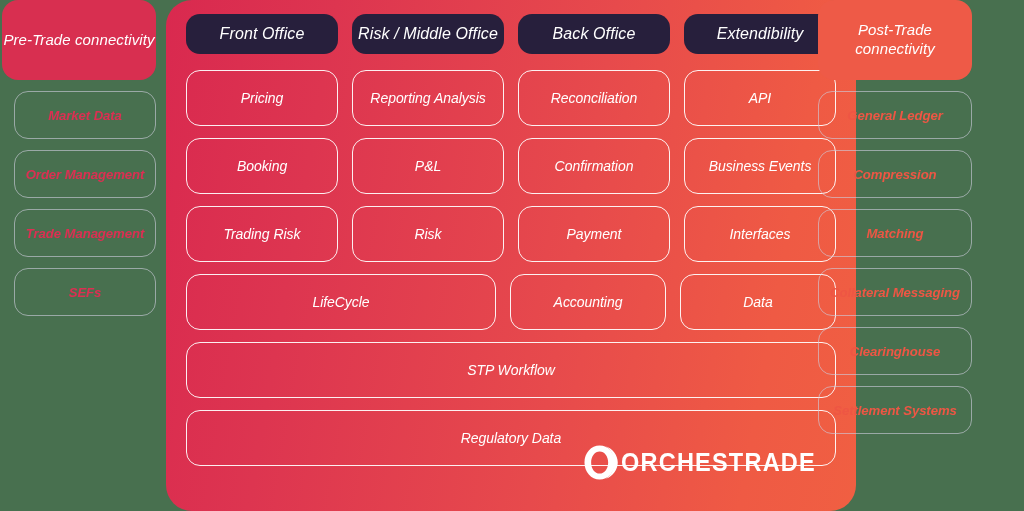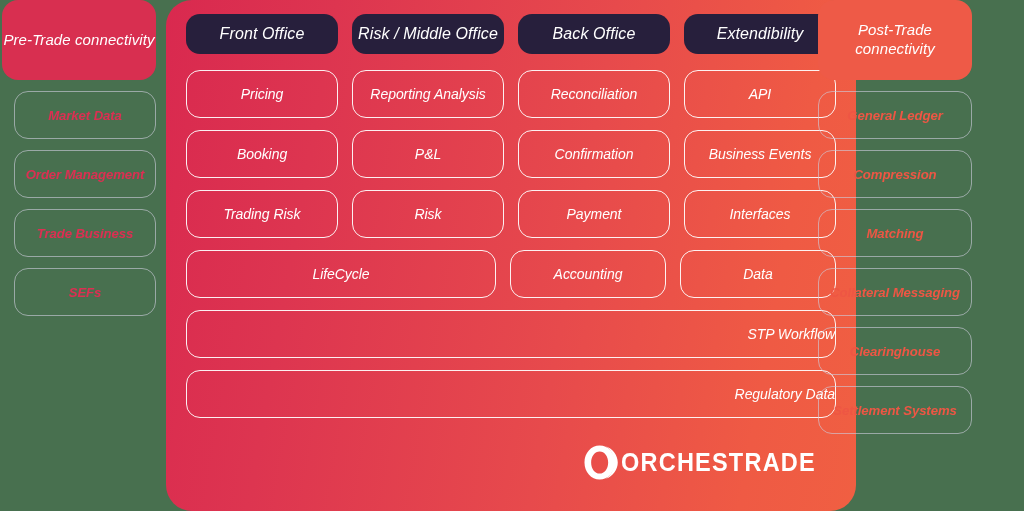--- a/index.html
+++ b/index.html
@@ -109,35 +109,35 @@
     display: flex;
     flex-direction: column;
     gap: 12px;
   }
   .row {
     display: flex;
     gap: 14px;
   }
   .cell {
     flex: 1 1 0;
-    height: 48px;
+    height: 56px;
     border: 1.7px solid rgba(255,255,255,.92);
     border-radius: 14px;
     display: flex;
     align-items: center;
     justify-content: center;
     text-align: center;
     color: #ffffff;
     font-style: italic;
     font-size: 14px;
     letter-spacing: -.05px;
     box-sizing: border-box;
   }
   .cell.span2 { flex: 2 1 0; }
-  .cell.full  { flex: 1 1 100%; justify-content: flex-end; }
+  .cell.full  { flex: 1 1 100%; }
 
   
   .logo {
     position: absolute;
     right: 28px;
     bottom: 30px;
     display: flex;
     align-items: center;
     gap: 1px;
   }
@@ -164,21 +164,21 @@
 
   <div class="side left">
     <div class="side-header">Pre-Trade connectivity</div>
     <div class="side-pill">
       <span>Market Data</span>
     </div>
     <div class="side-pill">
       <span>Order Management</span>
     </div>
     <div class="side-pill">
-      <span>Trade Business</span>
+      <span>Trade Management</span>
     </div>
     <div class="side-pill">
       <span>SEFs</span>
     </div>
   </div>
 
   <div class="panel">
 
     <div class="tabs">
       <div class="tab">

